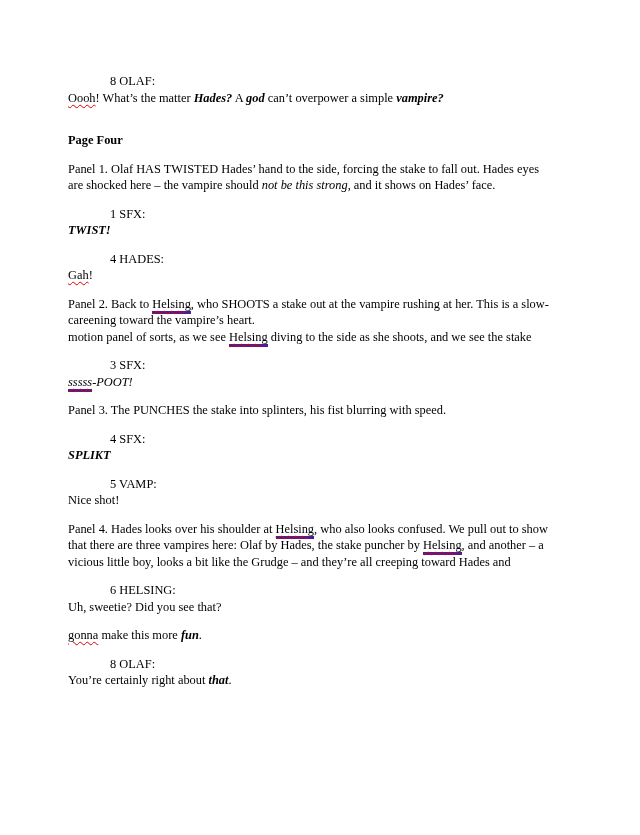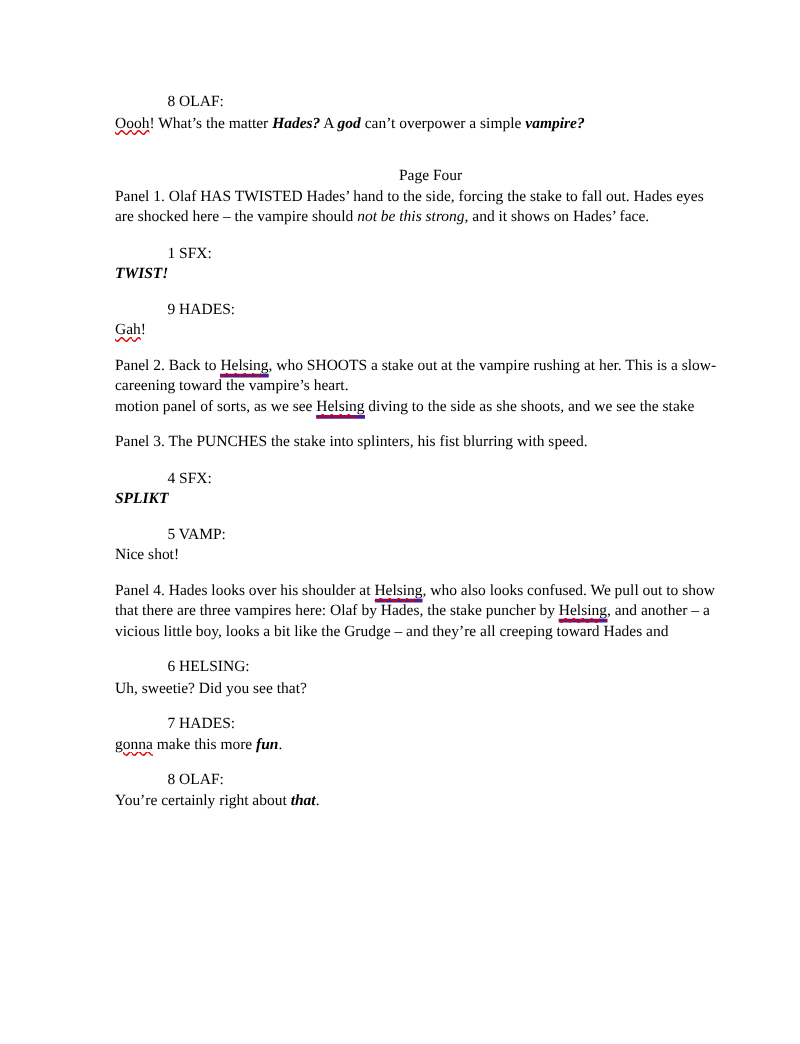--- a/index.html
+++ b/index.html
@@ -12,41 +12,40 @@
     height: 835px;
     overflow: hidden;
     font-family: "Liberation Serif", "DejaVu Serif", serif;
     font-size: 12.4px;
     color: #000000;
   }
   .page {
     box-sizing: border-box;
     width: 640px;
     height: 835px;
-    padding: 73px 67px 0 92px;
+    padding: 73px 67px 0 68px;
     background: #ffffff;
   }
   .doc {
     width: 505px;
   }
   .para {
     margin: 0 0 12px 0;
   }
   .ln {
     line-height: 16.5px;
     white-space: nowrap;
   }
   .speaker {
     padding-left: 42px;
   }
   .title {
     margin-top: 26px;
-    margin-bottom: 0;
-    text-align: center;
-    font-weight: normal;
+    margin-bottom: 12px;
+    font-weight: bold;
     line-height: 16.5px;
   }
   .seg.i  { font-style: italic; }
   .seg.bi { font-weight: bold; font-style: italic; text-align: right; }
   .seg.u  { border-bottom: 3px solid #4c1d95; }
   .seg.spell {
     text-decoration-line: underline;
     text-decoration-style: wavy;
     text-decoration-color: #e00000;
     text-decoration-thickness: 1px;
@@ -65,27 +64,31 @@
       <div class="para title">Page Four</div>
       <div class="para panel">
         <div class="ln"><span class="seg">Panel 1. Olaf HAS TWISTED Hades’ hand to the side, forcing the stake to fall out. Hades eyes</span></div>
         <div class="ln"><span class="seg">are shocked here – the vampire should </span><span class="seg i">not be this strong</span><span class="seg">, and it shows on Hades’ face.</span></div>
       </div>
       <div class="para speech">
         <div class="ln speaker">1 SFX:</div>
         <div class="ln"><span class="seg bi">TWIST!</span></div>
       </div>
       <div class="para speech">
-        <div class="ln speaker">9 HADES:</div>
+        <div class="ln speaker">4 HADES:</div>
         <div class="ln"><span class="seg spell">Gah</span><span class="seg">!</span></div>
       </div>
       <div class="para panel">
         <div class="ln"><span class="seg">Panel 2. Back to </span><span class="seg u spell">Helsing</span><span class="seg">, who SHOOTS a stake out at the vampire rushing at her. This is a slow-</span></div>
         <div class="ln"><span class="seg">careening toward the vampire’s heart.</span></div>
         <div class="ln"><span class="seg">motion panel of sorts, as we see </span><span class="seg u spell">Helsing</span><span class="seg"> diving to the side as she shoots, and we see the stake</span></div>
+      </div>
+      <div class="para speech">
+        <div class="ln speaker">3 SFX:</div>
+        <div class="ln"><span class="seg i u spell">sssss</span><span class="seg i">-POOT!</span></div>
       </div>
       <div class="para panel">
         <div class="ln"><span class="seg">Panel 3. The PUNCHES the stake into splinters, his fist blurring with speed.</span></div>
       </div>
       <div class="para speech">
         <div class="ln speaker">4 SFX:</div>
         <div class="ln"><span class="seg bi">SPLIKT</span></div>
       </div>
       <div class="para speech">
         <div class="ln speaker">5 VAMP:</div>
@@ -94,21 +97,20 @@
       <div class="para panel">
         <div class="ln"><span class="seg">Panel 4. Hades looks over his shoulder at </span><span class="seg u spell">Helsing</span><span class="seg">, who also looks confused. We pull out to show</span></div>
         <div class="ln"><span class="seg">that there are three vampires here: Olaf by Hades, the stake puncher by </span><span class="seg u spell">Helsing</span><span class="seg">, and another – a</span></div>
         <div class="ln"><span class="seg">vicious little boy, looks a bit like the Grudge – and they’re all creeping toward Hades and</span></div>
       </div>
       <div class="para speech">
         <div class="ln speaker">6 HELSING:</div>
         <div class="ln"><span class="seg">Uh, sweetie? Did you see that?</span></div>
       </div>
       <div class="para speech">
-        <div class="ln speaker">7 HADES:</div>
         <div class="ln"><span class="seg spell">gonna</span><span class="seg"> make this more </span><span class="seg bi">fun</span><span class="seg">.</span></div>
       </div>
       <div class="para speech">
         <div class="ln speaker">8 OLAF:</div>
         <div class="ln"><span class="seg">You’re certainly right about </span><span class="seg bi">that</span><span class="seg">.</span></div>
       </div>
     </div>
 </div>
 
 </body></html>

